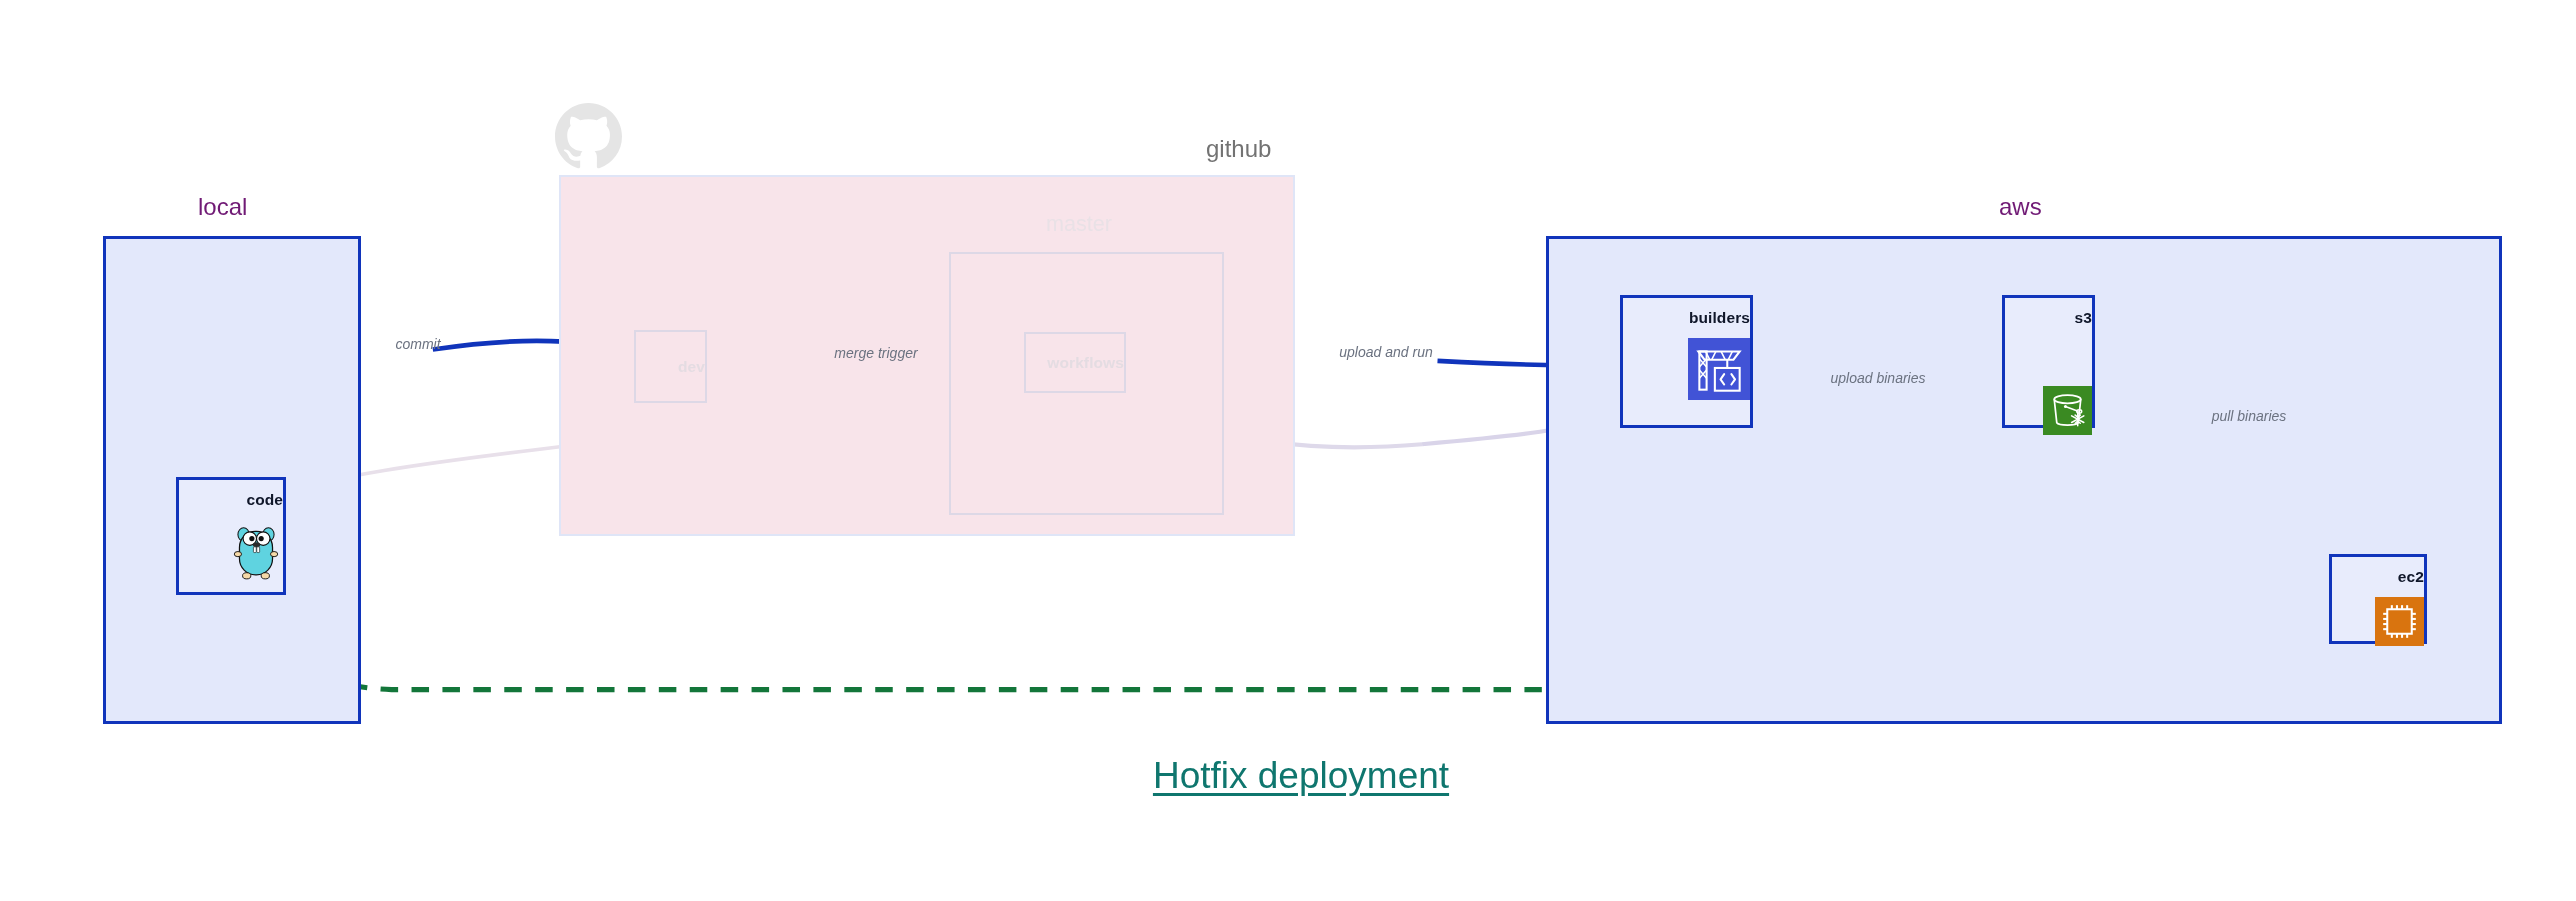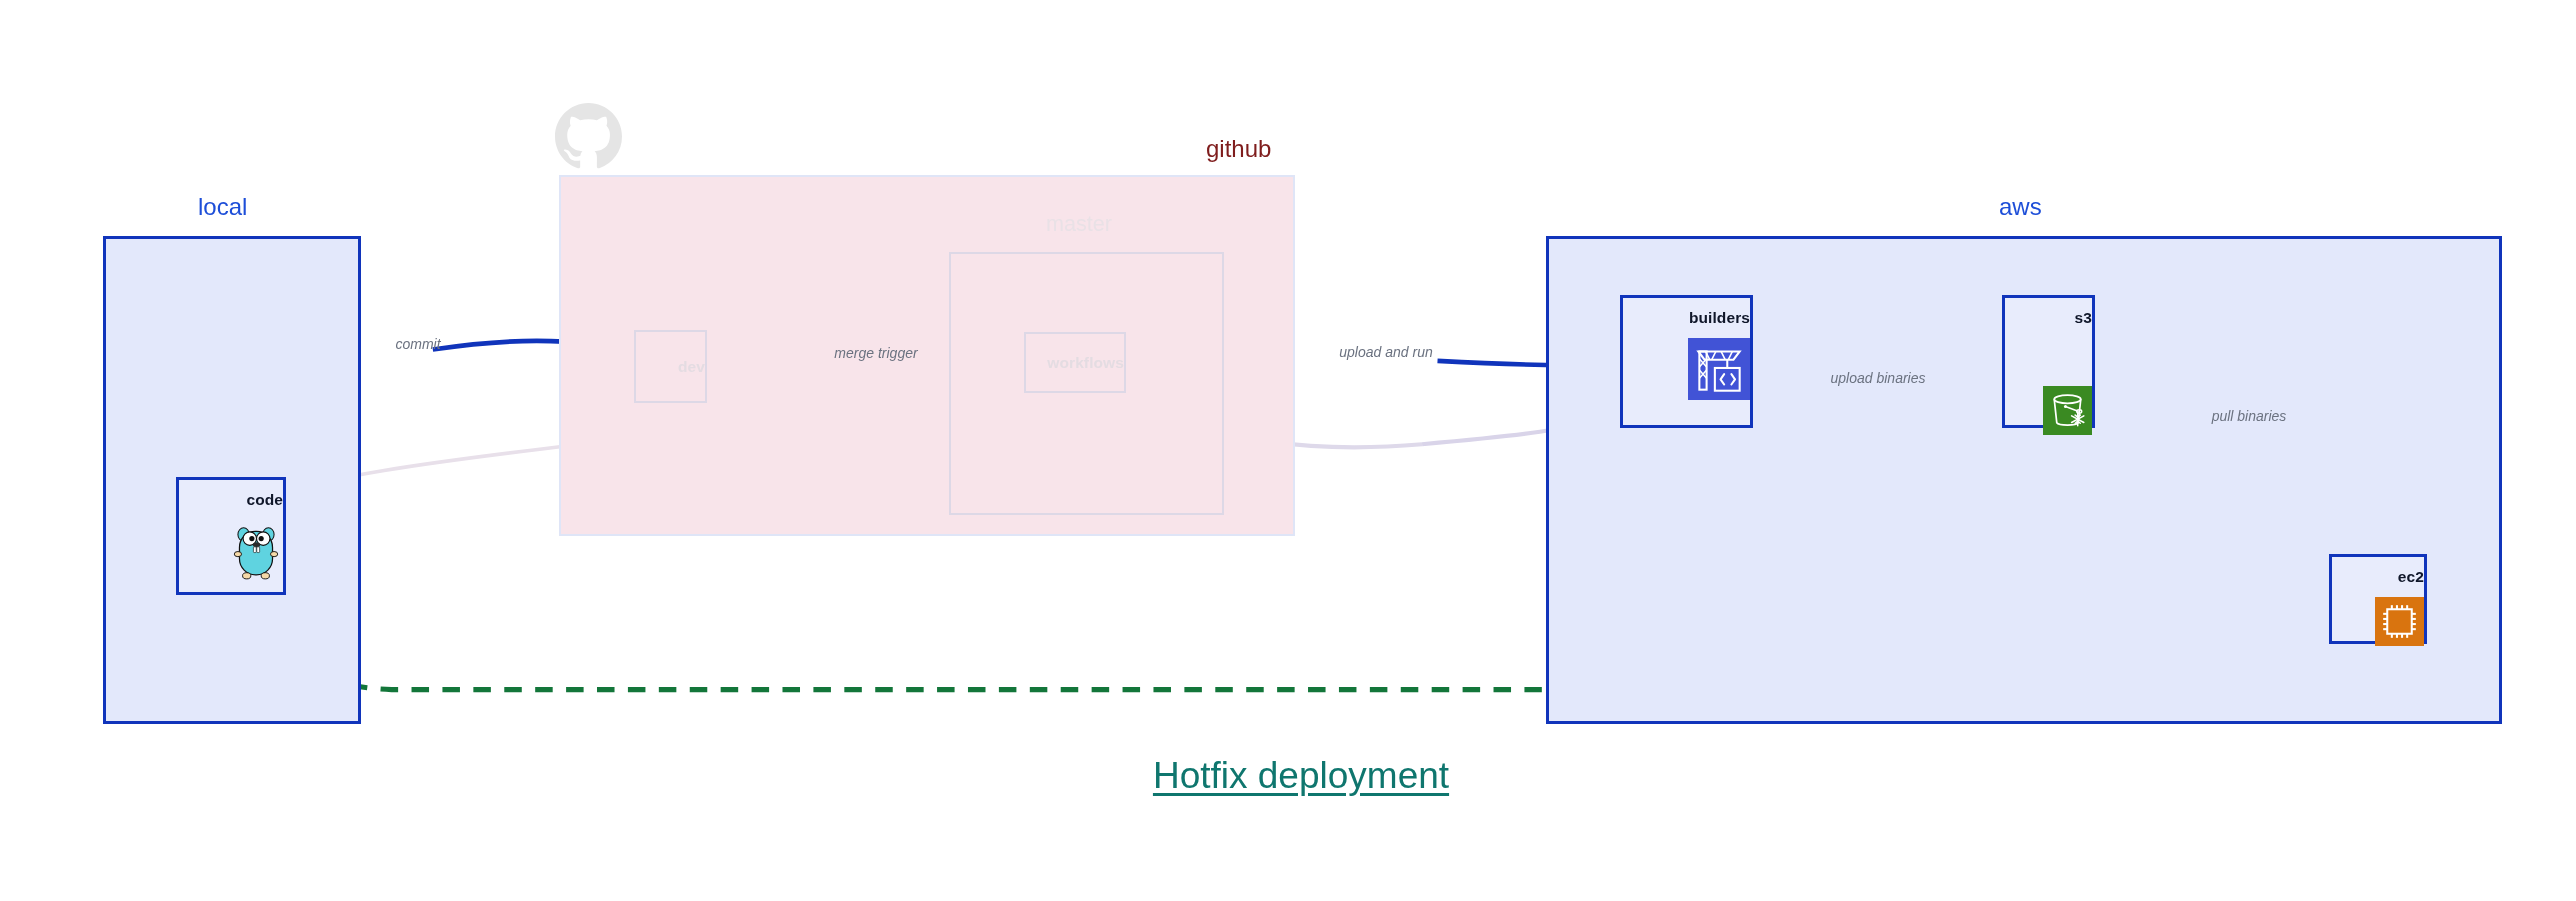--- a/index.html
+++ b/index.html
@@ -35,25 +35,25 @@
     background: #e3e8fb;
     border: 3.6px solid #1034bb;
   }
   .group.github {
     background: #f8e4ea;
     border: 2.1px solid #dfe5f7;
   }
   .group-label {
     position: absolute;
     font-size: 24px;
-    color: #1d4ed8;
+    color: #701a75;
     white-space: nowrap;
   }
   .group-label.faded {
-    color: #7f1d1d;
+    color: #737373;
   }
 
   
   .subgroup {
     position: absolute;
     box-sizing: border-box;
     border: 2.1px solid #ddd8e6;
     background: transparent;
   }
   .subgroup-label {

